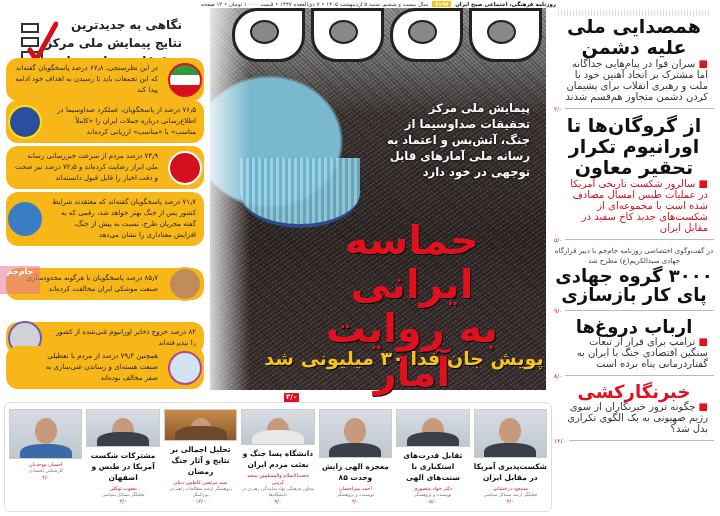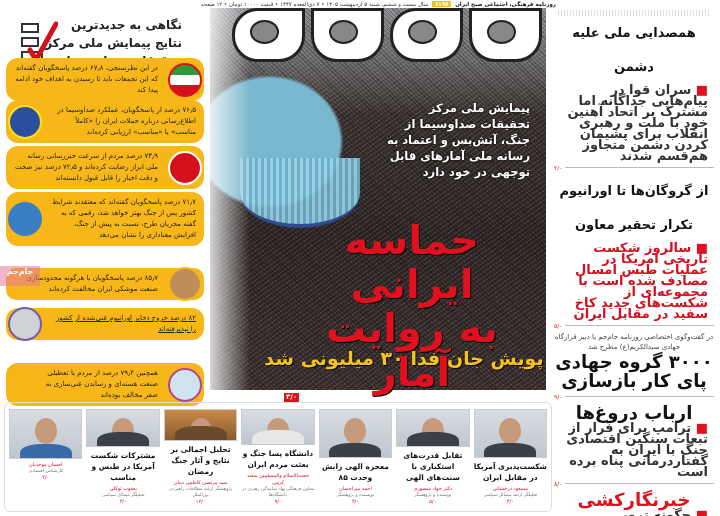--- a/index.html
+++ b/index.html
@@ -38,29 +38,29 @@
   
   .left-panel { position: absolute; left: 0; top: 8px; width: 210px; height: 386px; background: #fff; }
   .left-title { position: absolute; right: 28px; top: 8px; width: 140px; font-size: 12px; font-weight: bold; line-height: 18px; color: #222; text-align: right; }
   .check-icon { position: absolute; left: 18px; top: 12px; width: 40px; height: 52px; }
   .stat { position: absolute; left: 6px; width: 198px; background: #f7b719; border-radius: 12px; padding: 5px 8px; font-size: 7px; line-height: 11px; color: #222; text-align: right; }
   .stat .badge { position: absolute; top: 50%; transform: translateY(-50%); width: 34px; height: 34px; border-radius: 50%; border: 2px solid #e0101e; background: #7a5a4a; }
   .stat.right-badge { padding-left: 8px; padding-right: 46px; }
   .stat.left-badge { padding-left: 46px; padding-right: 8px; }
   .stat.right-badge .badge { right: 2px; }
   .stat.left-badge .badge { left: 2px; }
-  .watermark { position: absolute; left: 0; top: 258px; width: 40px; height: 20px; background: rgba(230,120,150,.55); color: #fff; font-size: 8px; font-weight: bold; text-align: center; line-height: 12px; }
+  .watermark { position: absolute; left: 0; top: 258px; width: 40px; height: 28px; background: rgba(230,120,150,.55); color: #fff; font-size: 8px; font-weight: bold; text-align: center; line-height: 12px; }
 
   
   .right-col { position: absolute; left: 548px; top: 8px; width: 172px; height: 508px; padding: 0 6px; }
   .rc-rule { height: 6px; background: repeating-linear-gradient(90deg, #ddd 0 1px, #fff 1px 3px); margin: 2px 4px 0; }
   .rc-head { font-weight: bold; color: #111; text-align: center; font-size: 18px; line-height: 19px; }
-  .rc-head.big { font-size: 13px; line-height: 34px; }
+  .rc-head.big { font-size: 19px; line-height: 21px; }
   .rc-head.red { color: #e0101e; }
-  .rc-text { font-size: 13px; line-height: 11px; color: #333; text-align: right; padding: 0 6px; font-weight: bold; }
+  .rc-text { font-size: 10px; line-height: 11px; color: #333; text-align: right; padding: 0 6px; }
   .rc-text .bullet { color: #e0101e; }
   .rc-kicker { font-size: 7px; line-height: 10px; color: #444; text-align: center; }
   .rc-page { display: flex; align-items: center; gap: 3px; font-size: 6px; color: #e0101e; margin: 3px 0; direction: ltr; }
   .rc-page::after { content: ""; flex: 1; height: 1px; background: #bbb; }
 
   
   .bottom-strip { position: absolute; left: 4px; top: 402px; width: 548px; height: 110px; border: 1px solid #ddd; border-radius: 6px; display: flex; gap: 4px; padding: 6px 4px; direction: rtl; }
   .card { flex: 1; display: flex; flex-direction: column; align-items: center; }
   .card .portrait { width: 100%; height: 50px; background: linear-gradient(180deg, #d8dde3 0%, #bfc6cf 100%); border: 1px solid #ccc; position: relative; overflow: hidden; }
   .card .portrait .face { position: absolute; left: 50%; top: 8px; width: 22px; height: 26px; margin-left: -11px; border-radius: 50%; background: #c69a7b; }
@@ -120,29 +120,29 @@
       <span class="badge" style="background:#2b4f9e;border-color:#f7e21a;"></span>
     </div>
     <div class="stat right-badge" style="top:138px;">
       <span>۷۳٫۹ درصد مردم از سرعت خبررسانی رسانه ملی ابراز رضایت کرده‌اند و ۷۲٫۵ درصد نیز صحت و دقت اخبار را قابل قبول دانسته‌اند</span>
       <span class="badge" style="background:#d5101d;border-color:#fff;"></span>
     </div>
     <div class="stat left-badge" style="top:184px;text-align:right;">
       <span>۷۱٫۷ درصد پاسخگویان گفته‌اند که معتقدند شرایط کشور پس از جنگ بهتر خواهد شد، رقمی که به گفته مجریان طرح، نسبت به پیش از جنگ، افزایش معناداری را نشان می‌دهد</span>
       <span class="badge" style="background:#3a7fc4;border-color:#3a7fc4;"></span>
     </div>
-    <div class="stat right-badge" style="top:260px;border-radius:10px;">
+    <div class="stat right-badge" style="top:260px;">
       <span>۸۵٫۷ درصد پاسخگویان با هرگونه محدودسازی صنعت موشکی ایران مخالفت کرده‌اند</span>
       <span class="badge" style="background:#c08c5a;border-color:#f7b719;"></span>
     </div>
-    <div class="stat left-badge" style="top:300px;text-decoration:underline;">
+    <div class="stat left-badge" style="top:314px;">
       <span>۸۲ درصد خروج ذخایر اورانیوم غنی‌شده از کشور را نپذیرفته‌اند</span>
       <span class="badge" style="background:#cfd3d8;border-color:#7a5aa8;"></span>
     </div>
-    <div class="stat right-badge" style="top:355px;padding-left:36px;">
+    <div class="stat right-badge" style="top:338px;padding-left:36px;">
       <span>همچنین ۷۹٫۴ درصد از مردم با تعطیلی صنعت هسته‌ای و رساندن غنی‌سازی به صفر مخالف بوده‌اند</span>
       <span class="badge" style="background:#cfe3f0;border-color:#b04a8a;"></span>
     </div>
     <div class="watermark">جام‌جم</div>
   </div>
 
   <div class="right-col">
     <div class="rc-rule"></div>
 
     <div>
@@ -235,21 +235,21 @@
       <div class="title">تحلیل اجمالی بر نتایج و آثار جنگ رمضان</div>
       <div class="author">سید مرتضی کاظمی دینان</div>
       <div class="role">پژوهشگر ارشد مطالعات راهبردی بین‌الملل</div>
       <div class="pg">۱۲/۰</div>
     </div>
     <div class="card">
       <div class="portrait">
           <div class="face"></div>
           <div class="suit"></div>
         </div>
-      <div class="title">مشترکات شکست آمریکا در طبس و مناسب</div>
+      <div class="title">مشترکات شکست آمریکا در طبس و اصفهان</div>
       <div class="author">یعقوب توکلی</div>
       <div class="role">تحلیلگر مسائل سیاسی</div>
       <div class="pg">۳/۰</div>
     </div>
     <div class="card">
       <div class="portrait">
           <div class="face"></div>
           <div class="suit" style="background:#3a6aa8"></div>
         </div>
       <div class="author">احسان موحدیان</div>

